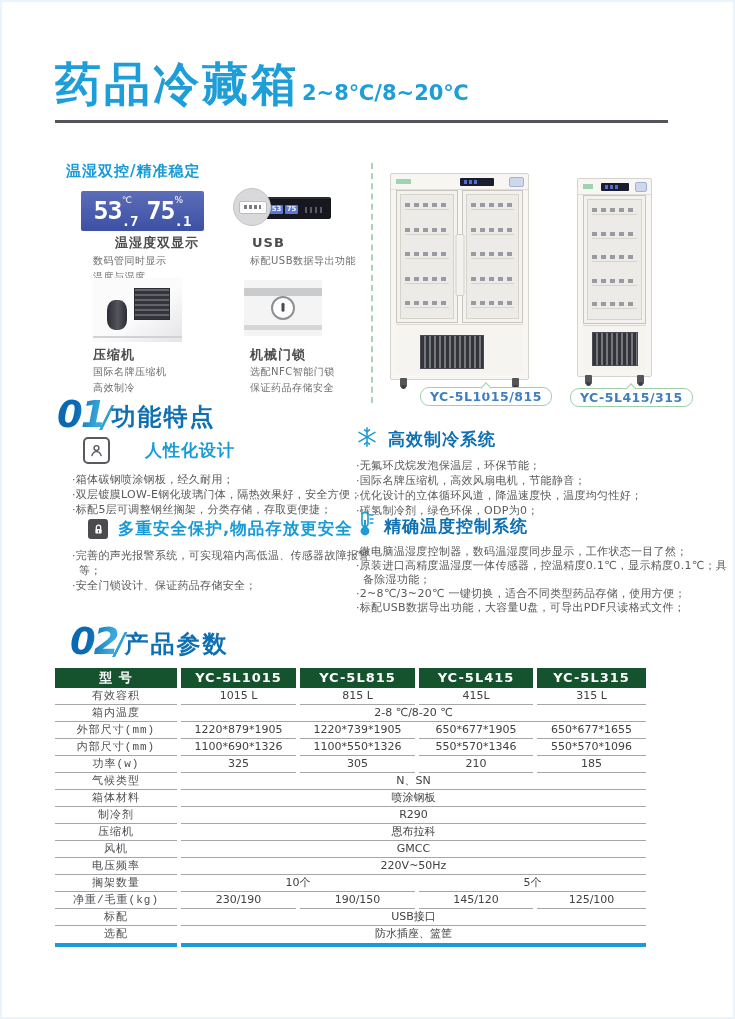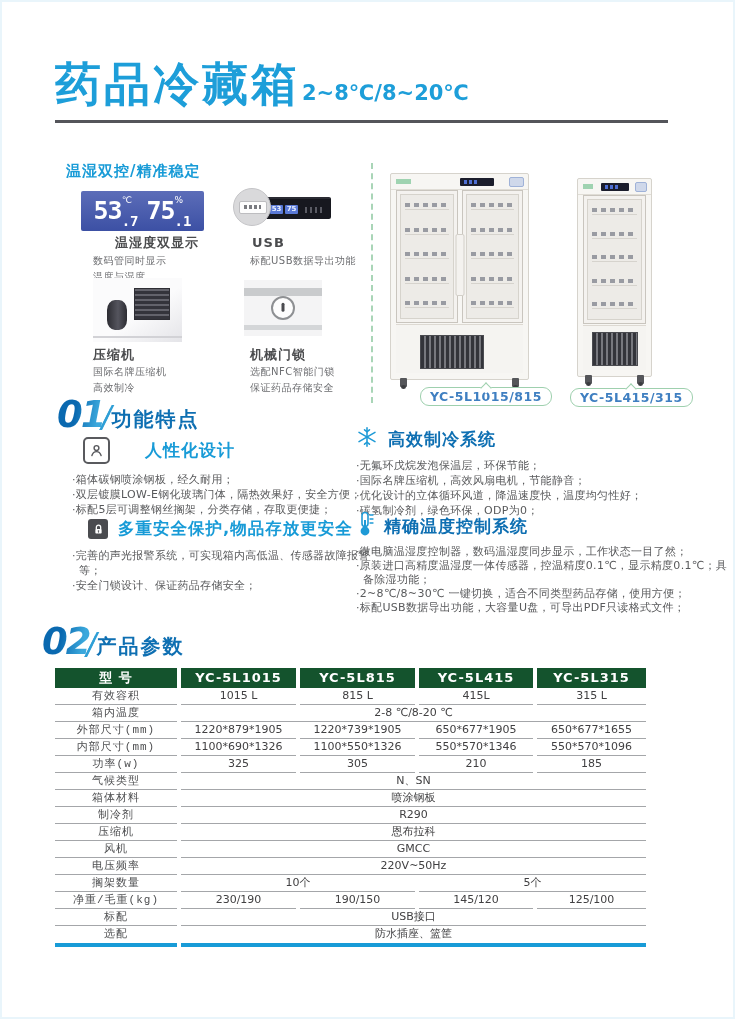--- a/index.html
+++ b/index.html
@@ -103,21 +103,21 @@
   .model-tag::before{content:"";position:absolute;top:-4px;left:50%;width:7px;height:7px;
     transform:translateX(-50%) rotate(45deg);background:#fff;border-left:1px solid #9ed0ae;
     border-top:1px solid #9ed0ae;}
 
   
   .sec-head{position:absolute;display:flex;align-items:flex-end;}
   .sec-num{font-size:37px;font-weight:bold;font-style:italic;letter-spacing:-2px;line-height:34px;
     background:linear-gradient(100deg,#0a69b0 35%,#3ba8dc 75%);
     -webkit-background-clip:text;background-clip:text;color:transparent;}
   .sec-num::after{content:"/";font-weight:normal;font-size:30px;color:#2f9fd6;margin-left:-3px;}
-  .sec-title{font-size:20px;font-weight:bold;color:#0e6fb2;letter-spacing:2px;margin:0 0 1px 2px;}
+  .sec-title{font-size:24px;font-weight:bold;color:#0e6fb2;letter-spacing:2px;margin:0 0 1px 2px;}
 
   
   .fgroup{position:absolute;}
   .fg-head{display:flex;align-items:center;gap:10px;}
   .fg-title{font-weight:bold;letter-spacing:1px;}
   .fg-title.cyan{color:#189bd7;font-size:17px;}
   .fg-title.blue{color:#0e6fb2;font-size:17px;}
   .bullets{margin-top:8px;}
   .bullet{font-size:11px;line-height:15px;color:#58595b;letter-spacing:.3px;
     padding-left:7px;text-indent:-7px;}
@@ -347,26 +347,26 @@
               <line x1="14" y1="8" x2="17" y2="8"></line>
               <line x1="14" y1="12" x2="17" y2="12"></line>
             </g>
           </svg>
       </span>
       <span class="fg-title blue">精确温度控制系统</span>
     </div>
     <div class="bullets tight" style="margin-top:4px;">
         <div class="bullet" style="line-height: 14px;">·微电脑温湿度控制器，数码温湿度同步显示，工作状态一目了然；</div>
         <div class="bullet" style="line-height: 14px;">·原装进口高精度温湿度一体传感器，控温精度0.1℃，显示精度0.1℃；具备除湿功能；</div>
-        <div class="bullet" style="line-height: 14px;">·2~8℃/8~30℃ 一键切换，适合不同类型药品存储，使用方便；</div>
+        <div class="bullet" style="line-height: 14px;">·2~8℃/3~20℃ 一键切换，适合不同类型药品存储，使用方便；</div>
         <div class="bullet" style="line-height: 14px;">·标配USB数据导出功能，大容量U盘，可导出PDF只读格式文件；</div>
       </div>
   </div>
 
-  <div class="sec-head" style="left:42px;top:625px;">
+  <div class="sec-head" style="left:70px;top:625px;">
     <span class="sec-num">02</span>
     <span class="sec-title">产品参数</span>
   </div>
 
   <div class="tbl" id="params-grid">
       <div class="th">型 号</div>
       <div class="th">YC-5L1015</div>
       <div class="th">YC-5L815</div>
       <div class="th">YC-5L415</div>
       <div class="th">YC-5L315</div>

